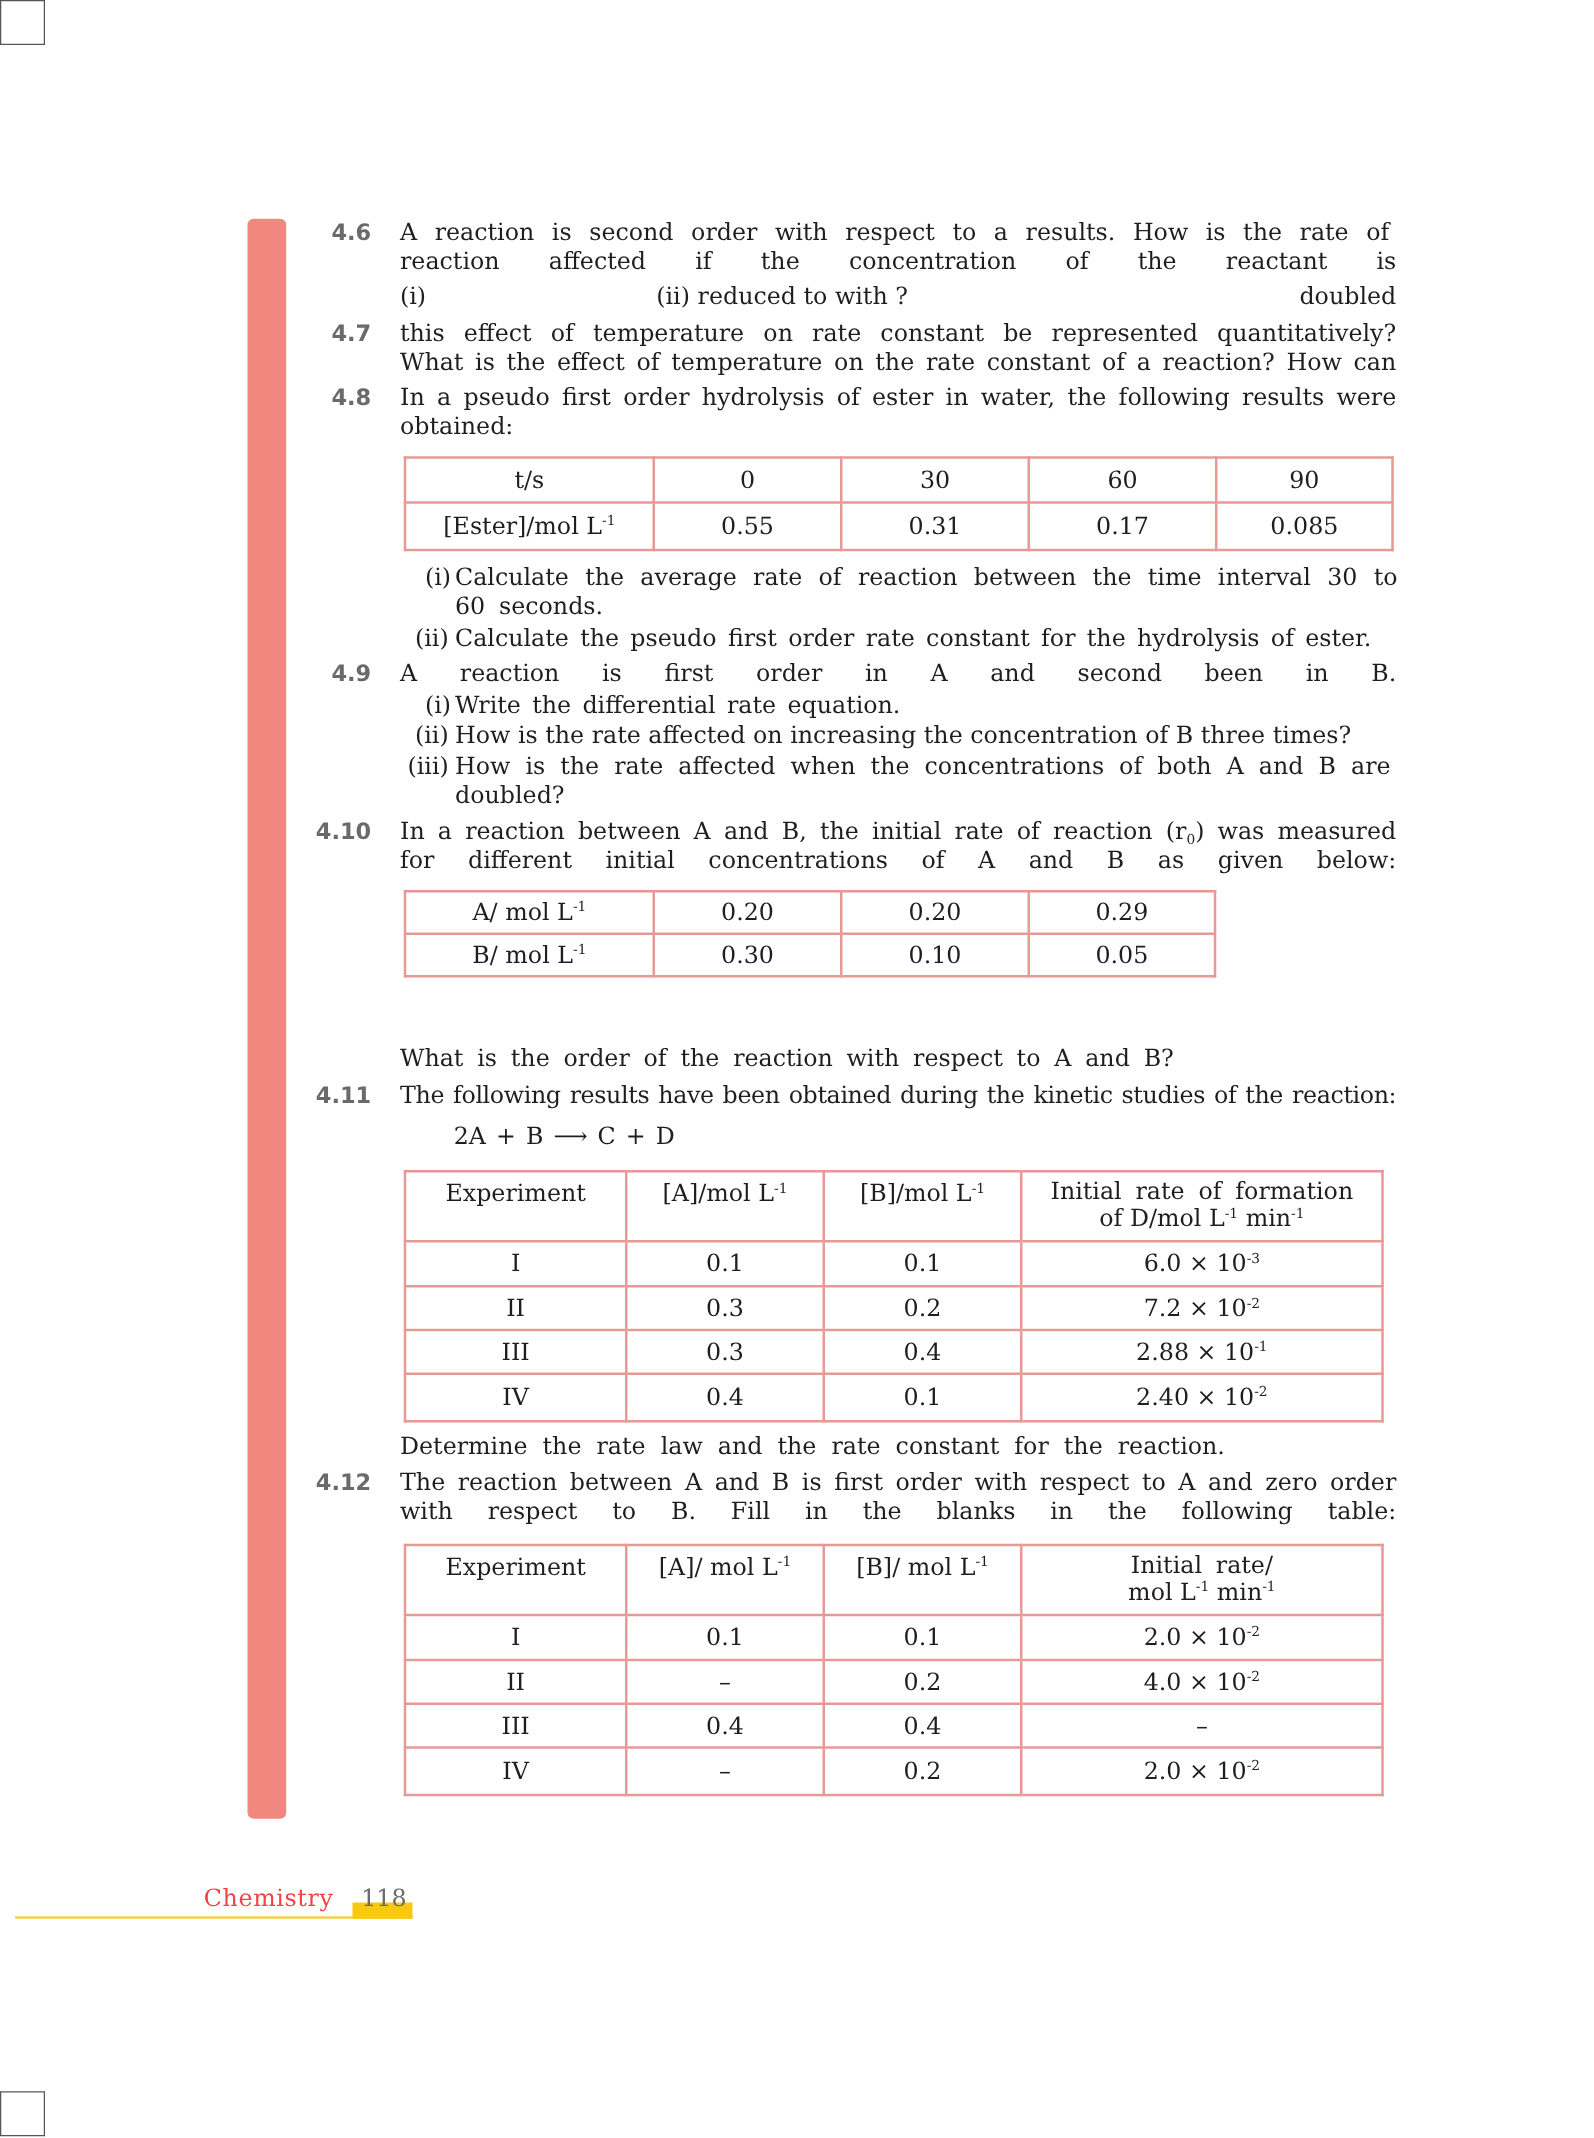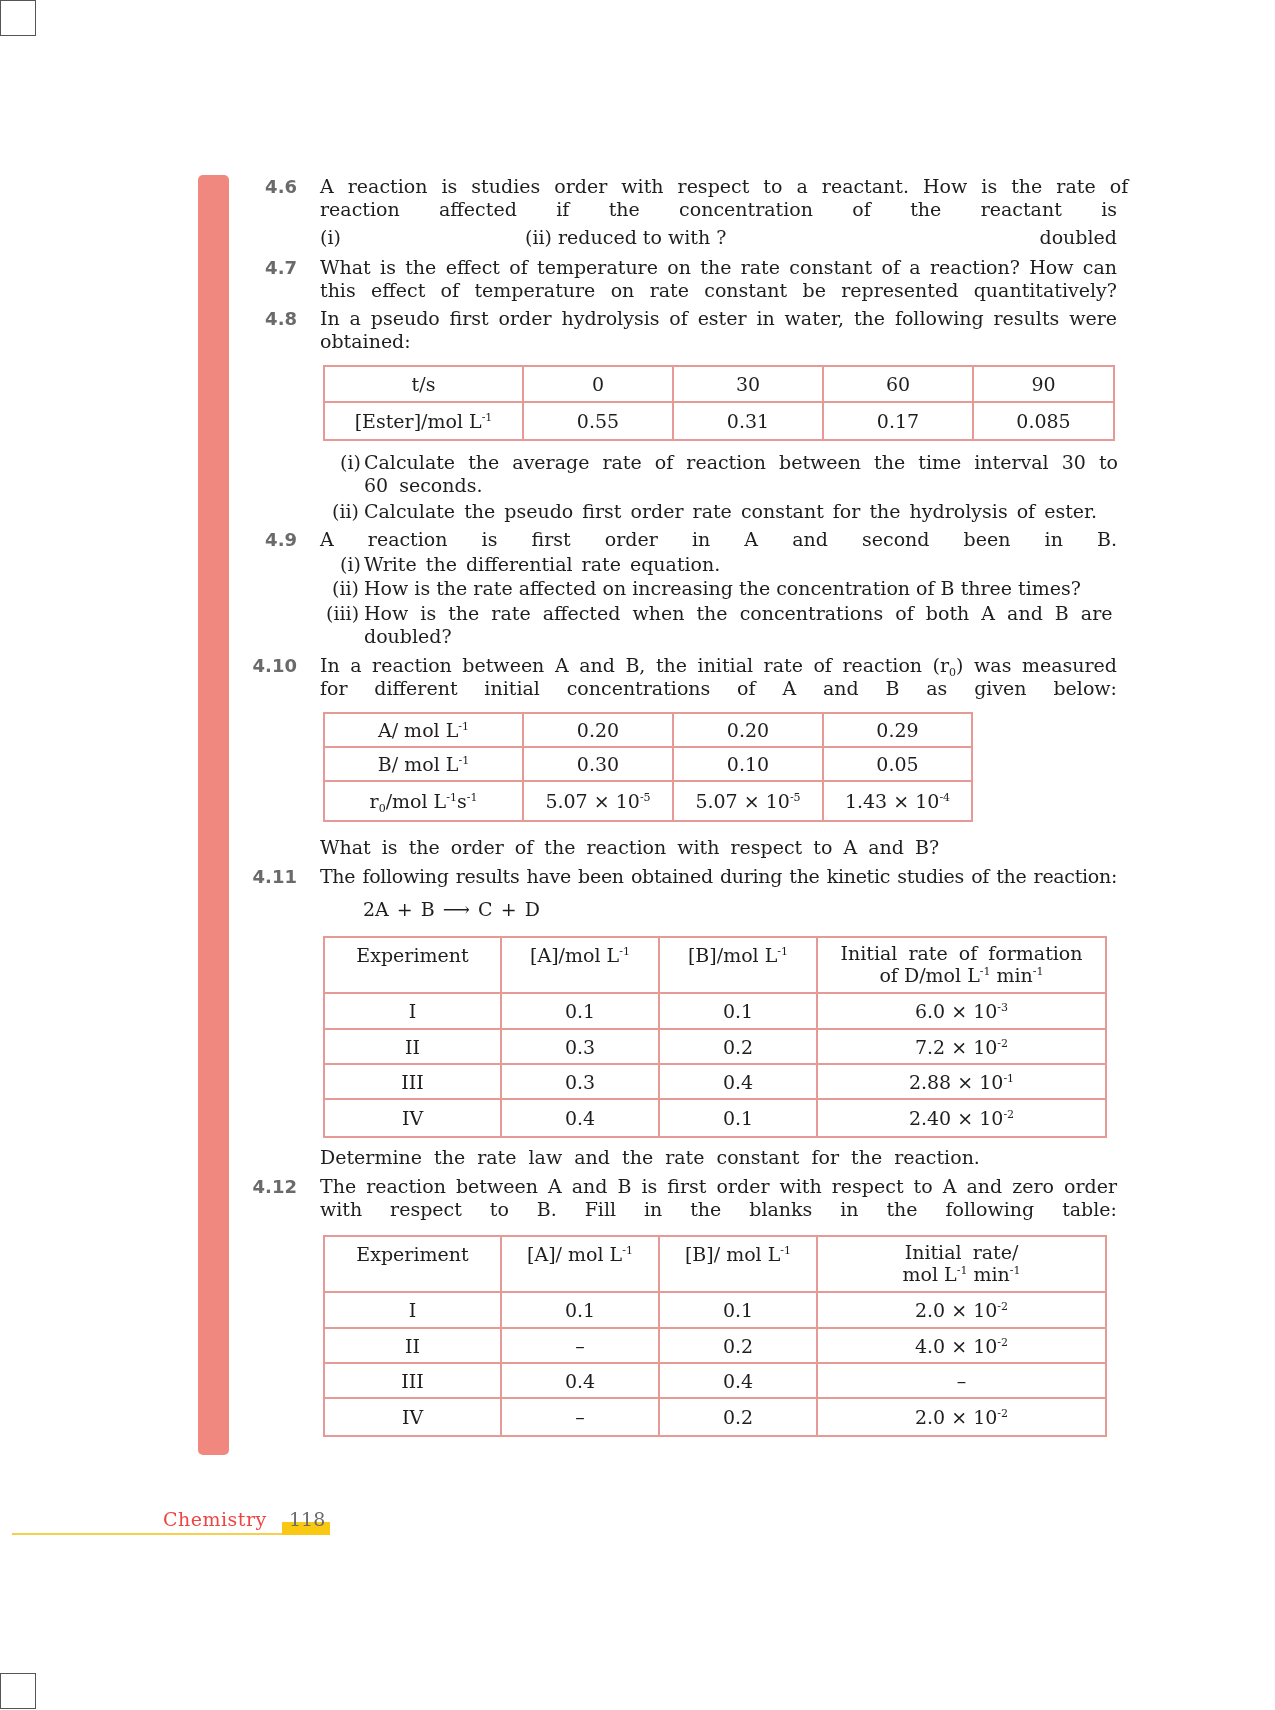--- a/index.html
+++ b/index.html
@@ -28,35 +28,35 @@
 <body>
 
 <div class="crop-box crop-top"></div>
 <div class="crop-box crop-bottom"></div>
 <div class="side-bar"></div>
 
 <div class="q" style="top:175px;">
   <span class="qnum" style="top:0;line-height:23px;">4.6</span>
   <div class="qtext" style="top:0;">
     <span class="line just">
-        <span style="word-spacing:8px;">A reaction is studies order with respect to a reactant. How is the rate of</span>
+        <span style="word-spacing:8px;">A reaction is second order with respect to a results. How is the rate of</span>
       </span>
     <span class="line" style="word-spacing:6px;">reaction affected if the concentration of the reactant is</span>
     <span class="line" style="margin-top:5px;position:relative;">
       <span>(i) doubled</span>
       <span style="position:absolute;left:205px;">(ii) reduced to with ?</span>
     </span>
   </div>
 </div>
 
 <div class="q" style="top:256px;">
   <span class="qnum" style="top:0;line-height:23px;">4.7</span>
   <div class="qtext" style="top:0;">
+    <span class="line" style="word-spacing:6px;">this effect of temperature on rate constant be represented quantitatively?</span>
     <span class="line" style="word-spacing:3px;">What is the effect of temperature on the rate constant of a reaction? How can</span>
-    <span class="line" style="word-spacing:6px;">this effect of temperature on rate constant be represented quantitatively?</span>
   </div>
 </div>
 
 <div class="q" style="top:307px;">
   <span class="qnum" style="top:0;line-height:23px;">4.8</span>
   <div class="qtext" style="top:0;">
     <span class="line" style="word-spacing:3px;">In a pseudo first order hydrolysis of ester in water, the following results were</span>
     <span class="line">obtained:</span>
   </div>
 </div>
@@ -115,26 +115,20 @@
     <td style="width:148px;">0.20</td>
     <td style="width:148px;">0.20</td>
     <td>0.29</td>
   </tr>
   <tr style="height:34px;">
     <td><span>B/ mol L</span><sup>-1</sup></td>
     <td>0.30</td>
     <td>0.10</td>
     <td>0.05</td>
   </tr>
-  <tr style="height:40px;">
-    <td><span>r</span><sub>0</sub><span>/mol L</span><sup>-1</sup><span>s</span><sup>-1</sup></td>
-    <td><span>5.07 × 10</span><sup>-5</sup></td>
-    <td><span>5.07 × 10</span><sup>-5</sup></td>
-    <td><span>1.43 × 10</span><sup>-4</sup></td>
-  </tr>
 </tbody>
   </table>
 
 <span class="sub-item" style="left:320px;top:836px;word-spacing:5px;">What is the order of the reaction with respect to A and B?</span>
 
 <div class="q" style="top:865px;">
   <span class="qnum" style="top:0;line-height:23px;">4.11</span>
   <div class="qtext" style="top:0;">
     <span class="line" style="letter-spacing:-0.3px;">The following results have been obtained during the kinetic studies of the reaction:</span>
   </div>

